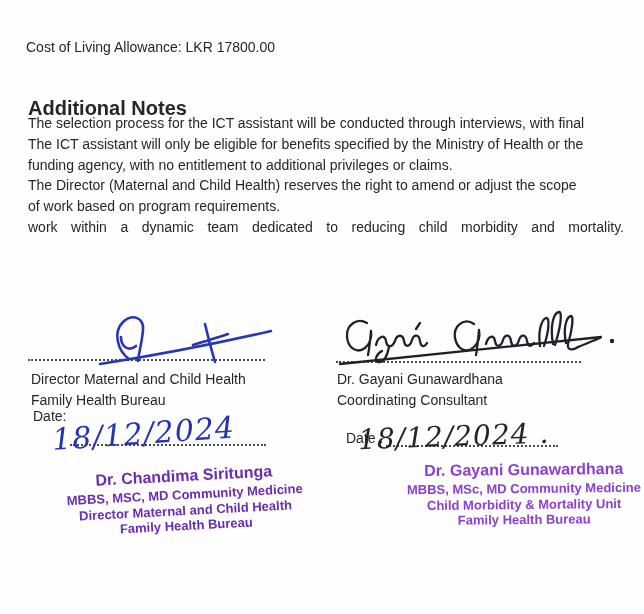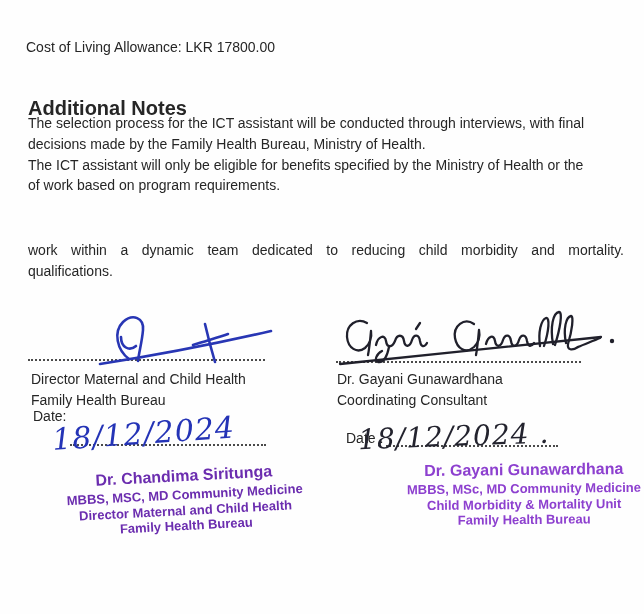--- a/index.html
+++ b/index.html
@@ -9,21 +9,21 @@
     background:#fefefe;
     font-family:"Liberation Sans","DejaVu Sans",sans-serif;
     color:#262626;
     overflow:hidden;
   }
   .abs{position:absolute;}
   .allowance{left:26px;top:39px;font-size:14px;white-space:nowrap;}
   .heading{left:28px;top:97px;font-size:20px;font-weight:bold;white-space:nowrap;}
   .para{left:28px;top:113px;width:596px;font-size:14px;}
   .tline{height:20.8px;line-height:20.8px;white-space:nowrap;}
-  .tline.just{white-space:normal;text-align:justify;text-align-last:justify;margin-top:44px;}
+  .tline.just{white-space:normal;text-align:justify;text-align-last:justify;}
   .sigtitle{font-size:14px;white-space:nowrap;}
   .dots{height:0;border-top:2px dotted #4a4a4a;}
   .datelabel{font-size:14px;white-space:nowrap;}
   .stamp{
     text-align:center;font-weight:bold;
     -webkit-user-select:none;user-select:none;
   }
   .stamp .s1{font-size:16px;line-height:18px;margin-bottom:2px;white-space:nowrap;}
   .stamp .s2{font-size:13px;line-height:15.5px;white-space:nowrap;}
   .stamp-left{left:55px;top:467px;width:260px;transform:rotate(-3deg);}
@@ -34,25 +34,25 @@
 <body>
 
 <div class="page">
 
   <div class="abs allowance">Cost of Living Allowance: LKR 17800.00</div>
 
   <div class="abs heading">Additional Notes</div>
 
   <div class="abs para">
     <div class="tline">The selection process for the ICT assistant will be conducted through interviews, with final</div>
-    <div class="tline">decisions made by the Family Health Bureau, Ministry of Health.</div>
     <div class="tline">The ICT assistant will only be eligible for benefits specified by the Ministry of Health or the</div>
+    <div class="tline">funding agency, with no entitlement to additional privileges or claims.</div>
+    <div class="tline">The Director (Maternal and Child Health) reserves the right to amend or adjust the scope</div>
     <div class="tline">of work based on program requirements.</div>
     <div class="tline just">work within a dynamic team dedicated to reducing child morbidity and mortality.</div>
-    <div class="tline">qualifications.</div>
   </div>
 
   <div class="abs dots" style="left:28px;top:359px;width:237px;"></div>
   <div class="abs dots" style="left:336px;top:361px;width:245px;"></div>
 
   <div class="abs sigtitle" style="left:31px;top:371px;">Director Maternal and Child Health</div>
   <div class="abs sigtitle" style="left:31px;top:392px;">Family Health Bureau</div>
 
   <div class="abs sigtitle" style="left:337px;top:371px;">Dr. Gayani Gunawardhana</div>
   <div class="abs sigtitle" style="left:337px;top:392px;text-align:center;">Coordinating Consultant</div>

